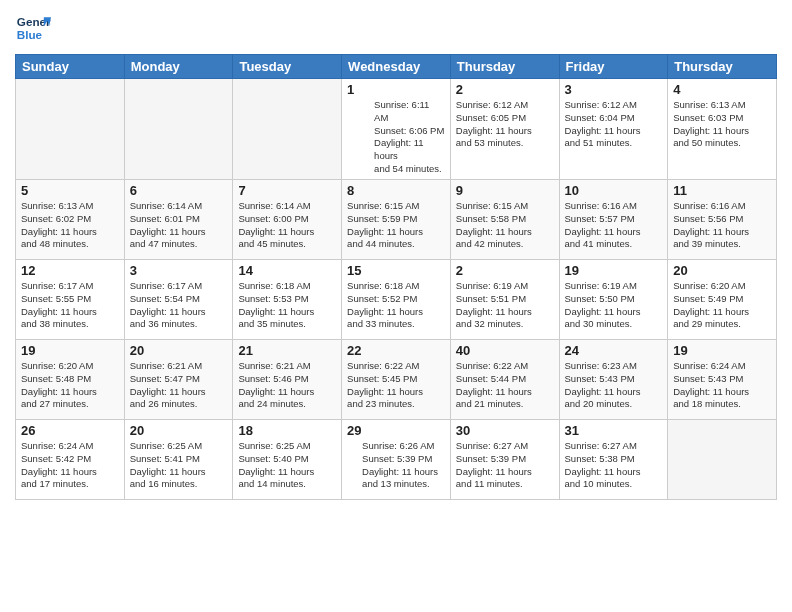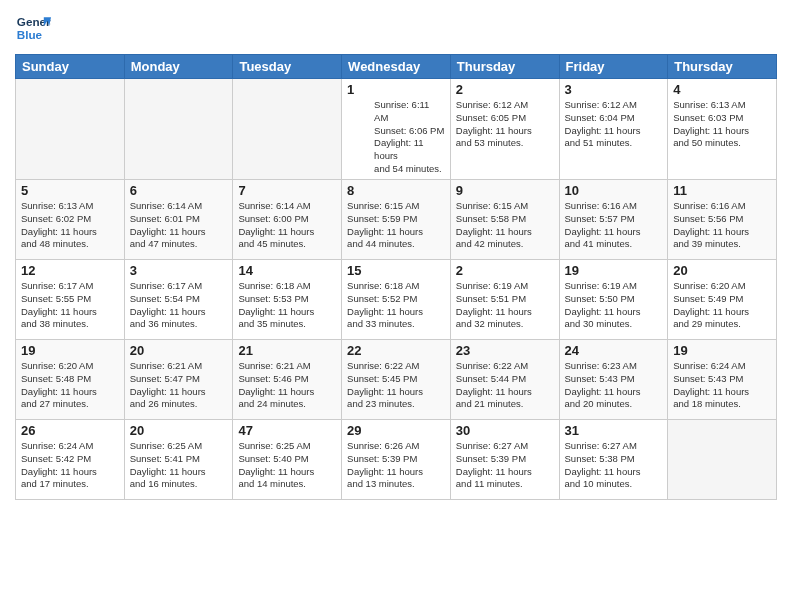--- a/index.html
+++ b/index.html
@@ -277,21 +277,21 @@
 and 24 minutes.</div>
           </td>
           <td>
             <div class="day-number">22</div>
             <div class="cell-text" style="white-space: pre-line;">Sunrise: 6:22 AM
 Sunset: 5:45 PM
 Daylight: 11 hours
 and 23 minutes.</div>
           </td>
           <td>
-            <div class="day-number">23</div>
+            <div class="day-number">40</div>
             <div class="cell-text" style="white-space: pre-line;">Sunrise: 6:22 AM
 Sunset: 5:44 PM
 Daylight: 11 hours
 and 21 minutes.</div>
           </td>
           <td>
             <div class="day-number">24</div>
             <div class="cell-text" style="white-space: pre-line;">Sunrise: 6:23 AM
 Sunset: 5:43 PM
 Daylight: 11 hours
@@ -314,29 +314,29 @@
 and 17 minutes.</div>
           </td>
           <td>
             <div class="day-number">20</div>
             <div class="cell-text" style="white-space: pre-line;">Sunrise: 6:25 AM
 Sunset: 5:41 PM
 Daylight: 11 hours
 and 16 minutes.</div>
           </td>
           <td>
-            <div class="day-number">47</div>
+            <div class="day-number">18</div>
             <div class="cell-text" style="white-space: pre-line;">Sunrise: 6:25 AM
 Sunset: 5:40 PM
 Daylight: 11 hours
 and 14 minutes.</div>
           </td>
           <td>
             <div class="day-number">29</div>
-            <div class="cell-text" style="white-space: pre-line;">Sunrise: 6:26 AM
+            <div class="cell-text" style="white-space: pre-line; margin-left: 15px;">Sunrise: 6:26 AM
 Sunset: 5:39 PM
 Daylight: 11 hours
 and 13 minutes.</div>
           </td>
           <td>
             <div class="day-number">30</div>
             <div class="cell-text" style="white-space: pre-line;">Sunrise: 6:27 AM
 Sunset: 5:39 PM
 Daylight: 11 hours
 and 11 minutes.</div>

